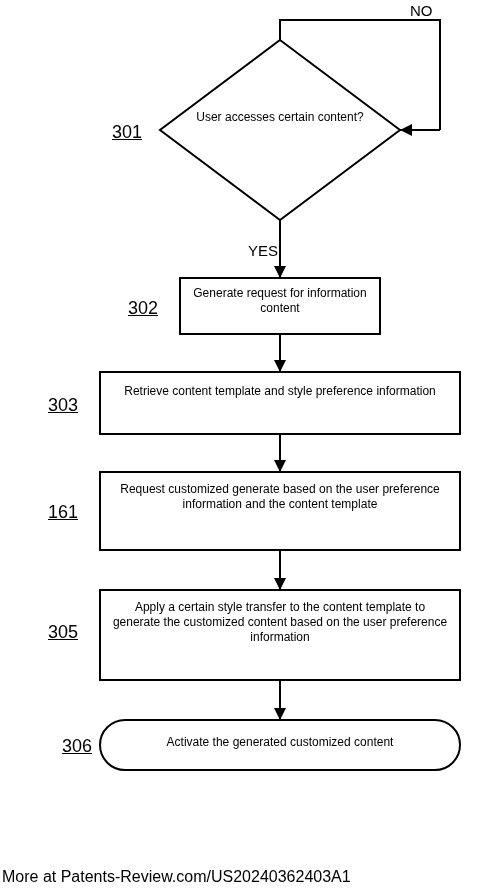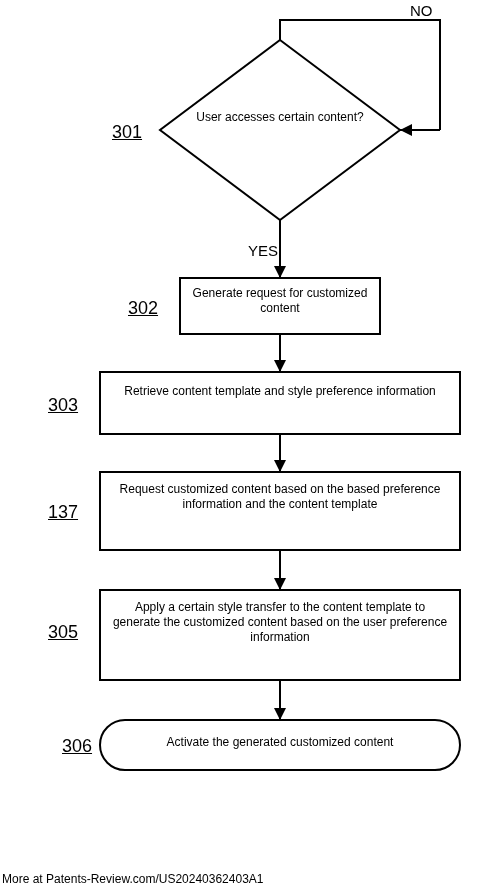--- a/index.html
+++ b/index.html
@@ -20,21 +20,21 @@
   }
   .box-text {
     font-size: 12px;
     text-align: center;
     line-height: 1.25;
   }
   .footer {
     position: absolute;
     left: 2px;
     bottom: 2px;
-    font-size: 12px;
+    font-size: 16px;
     color: #000;
   }
 </style>
 </head>
 <body>
 
 <svg width="504" height="888" viewBox="0 0 504 888">
 
   <g>
     <polygon points="280,40 400,130 280,220 160,130" fill="#fff" stroke="#000" stroke-width="2"></polygon>
@@ -82,29 +82,29 @@
     <polygon points="280,720 274,708 286,708" fill="#000"></polygon>
   </g>
 
   <rect x="100" y="720" width="360" height="50" rx="25" ry="25" fill="#fff" stroke="#000" stroke-width="2"></rect>
 
 </svg>
 
 <div class="step-label" style="left:112px; top:122px;">301</div>
 <div class="step-label" style="left:128px; top:298px;text-align:right;">302</div>
 <div class="step-label" style="left:48px;  top:395px;">303</div>
-<div class="step-label" style="left:48px;  top:502px;">137</div>
+<div class="step-label" style="left:48px;  top:502px;">161</div>
 <div class="step-label" style="left:48px;  top:622px;">305</div>
 <div class="step-label" style="left:62px;  top:736px;">306</div>
 
 <div class="box-text" style="position:absolute; left:190px; top:110px; width:180px;">User accesses certain content?</div>
 
-<div class="box-text" style="position:absolute; left:190px; top:286px; width:180px;">Generate request for customized content</div>
+<div class="box-text" style="position:absolute; left:190px; top:286px; width:180px;">Generate request for information content</div>
 
 <div class="box-text" style="position:absolute; left:110px; top:384px; width:340px;">Retrieve content template and style preference information</div>
 
-<div class="box-text" style="position:absolute; left:110px; top:482px; width:340px;">Request customized content based on the based preference information and the content template</div>
+<div class="box-text" style="position:absolute; left:110px; top:482px; width:340px;">Request customized generate based on the user preference information and the content template</div>
 
 <div class="box-text" style="position:absolute; left:110px; top:600px; width:340px;">Apply a certain style transfer to the content template to generate the customized content based on the user preference information</div>
 
 <div class="box-text" style="position:absolute; left:110px; top:735px; width:340px;">Activate the generated customized content</div>
 
 <div class="footer">More at Patents-Review.com/US20240362403A1</div>
 
 </body></html>

